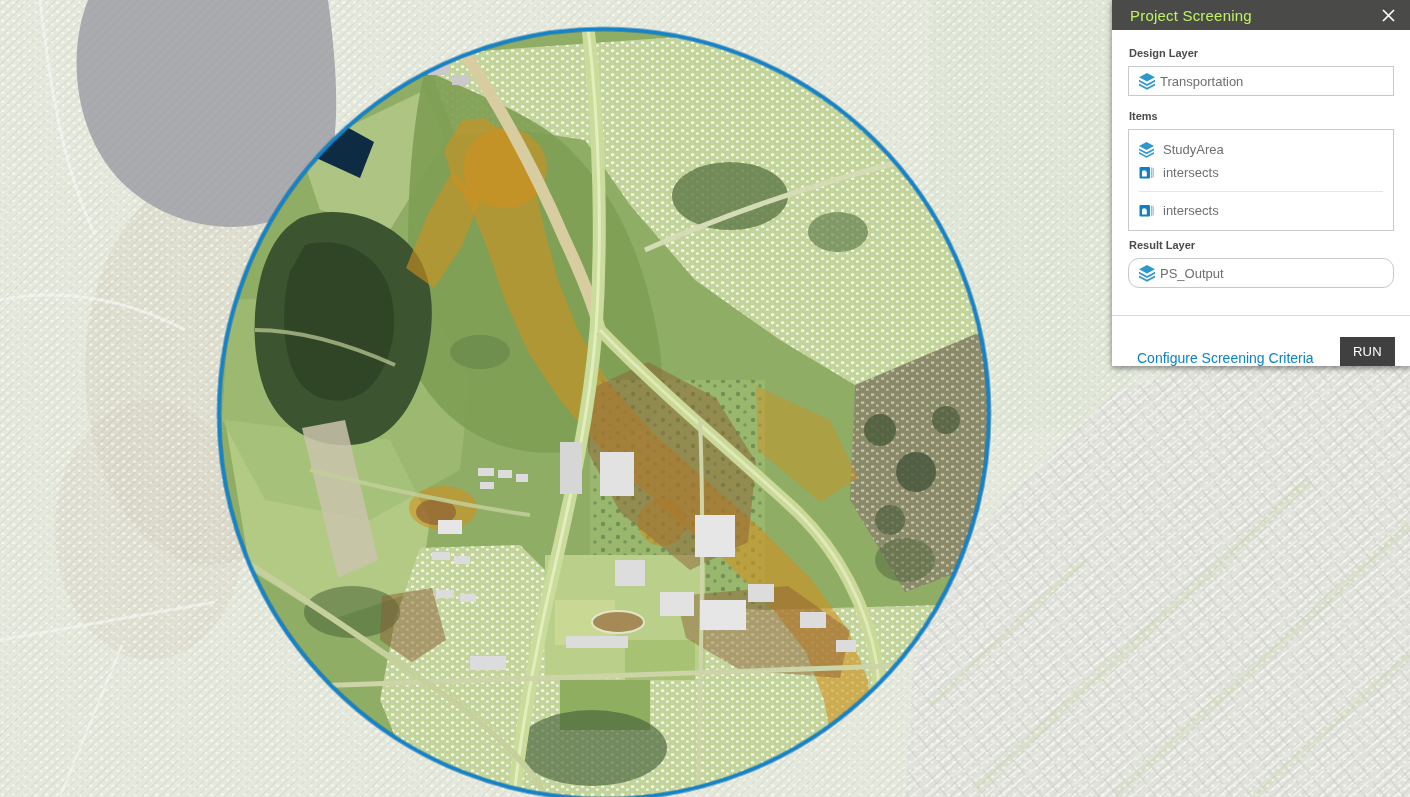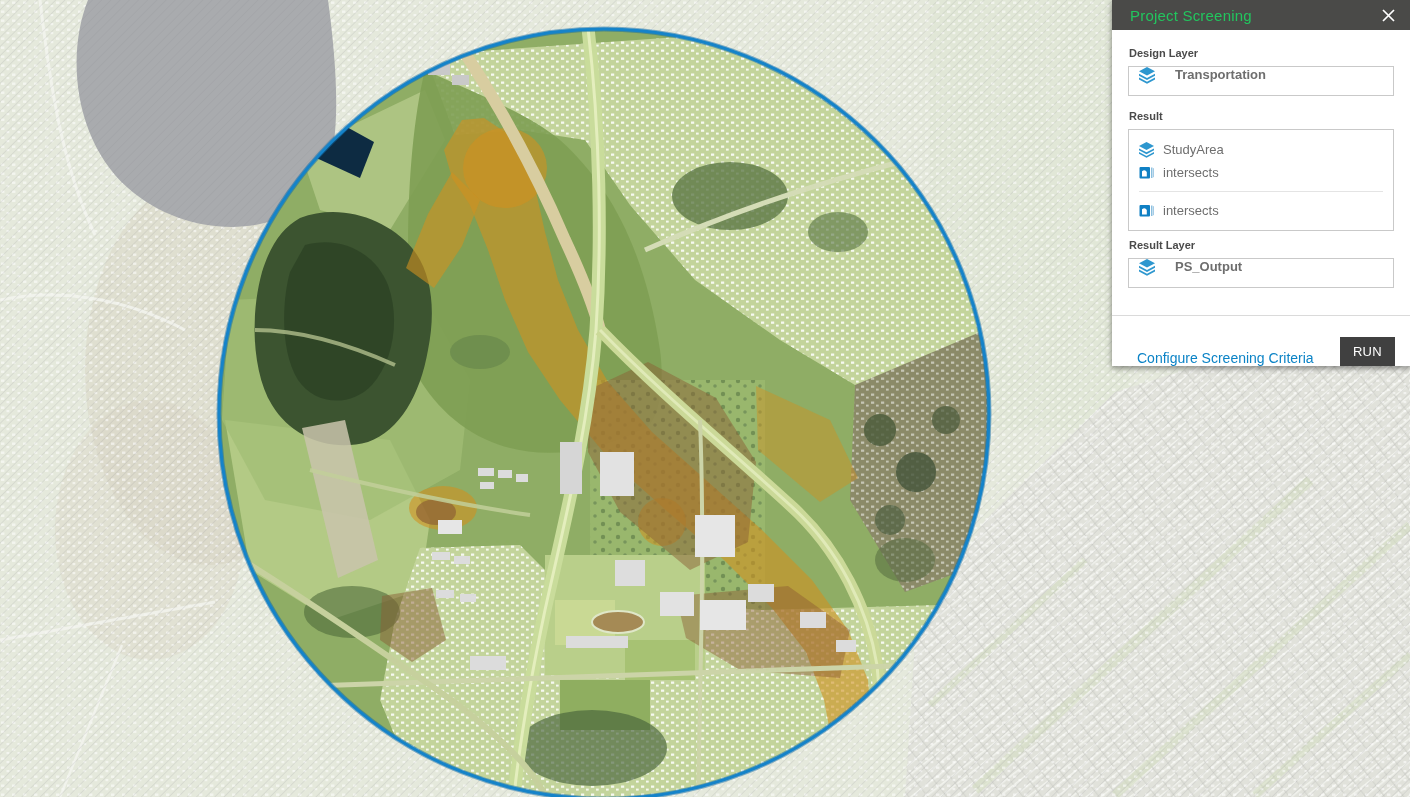--- a/index.html
+++ b/index.html
@@ -10,36 +10,36 @@
   }
   
   #map-svg{position:absolute;left:0;top:0;width:1410px;height:797px;display:block;}
 
   
   .panel{
     position:absolute;left:1112px;top:0;width:298px;background:#fff;
     box-shadow:0 2px 6px rgba(0,0,0,.45);
   }
   .panel-header{
-    height:30px;background:#4a4a48;color:#22c55e;display:flex;align-items:center;
+    height:30px;background:#4a4a48;color:#bef264;display:flex;align-items:center;
     padding:0 12px 0 18px;
   }
   .panel-title{font-size:15px;flex:1;letter-spacing:.2px;}
   .close-btn{width:20px;height:20px;display:flex;align-items:center;justify-content:center;cursor:pointer;}
   .panel-body{padding:17px 16px 0;}
   .field-label{font-size:11px;font-weight:bold;color:#4a4a4a;margin:0 0 7px 1px;}
   .select-box{
-    border:1px solid #c9c9c9;height:28px;display:flex;align-items:flex-start;
-    padding:0 10px;gap:20px;font-size:13px;color:#6e6e6e;background:#fff;margin-bottom:14px;
-    cursor:pointer;white-space:nowrap;font-weight:bold;
+    border:1px solid #c9c9c9;height:28px;display:flex;align-items:center;
+    padding:0 10px;gap:5px;font-size:13px;color:#6e6e6e;background:#fff;margin-bottom:14px;
+    cursor:pointer;white-space:nowrap;
   }
   .items-box{border:1px solid #c9c9c9;padding:8px 10px;margin-bottom:8px;}
   .item-row{display:flex;align-items:center;gap:9px;height:23px;font-size:13px;color:#6e6e6e;white-space:nowrap;cursor:pointer;}
   .items-divider{border:none;border-top:1px solid #e4e4e4;margin:7px 0;}
-  .result-box{margin-bottom:16px;}
+  .result-box{margin-bottom:16px;border-radius:11px;}
   .panel-footer{
     border-top:1px solid #dadada;margin-top:27px;height:50px;
     display:flex;align-items:flex-end;justify-content:space-between;
     padding:0 15px 0 25px;
   }
   .link{color:#0b83c6;font-size:14px;cursor:pointer;text-decoration:none;}
   .run-btn{
     background:#404040;color:#fff;border:none;font-size:13px;line-height:1;
     padding:8px 13px;cursor:pointer;font-family:inherit;letter-spacing:.3px;
   }
@@ -234,21 +234,21 @@
       <span class="icn">
         <svg width="16" height="17" viewBox="0 0 16 17">
           <path d="M8 0 L16 4.2 8 8.4 0 4.2Z" fill="#2e97cf"></path>
           <path d="M0 6.8 L8 11 16 6.8 16 8.8 8 13 0 8.8Z" fill="#2e97cf"></path>
           <path d="M0 10.6 L8 14.8 16 10.6 16 12.6 8 16.8 0 12.6Z" fill="#2e97cf"></path>
         </svg>
       </span>
       <span>Transportation</span>
     </div>
 
-    <div class="field-label">Result</div>
+    <div class="field-label">Items</div>
     <div class="items-box">
       <div class="item-row">
         <span class="icn">
           <svg width="15" height="16" viewBox="0 0 16 17">
             <path d="M8 0 L16 4.2 8 8.4 0 4.2Z" fill="#2e97cf"></path>
             <path d="M0 6.8 L8 11 16 6.8 16 8.8 8 13 0 8.8Z" fill="#2e97cf"></path>
             <path d="M0 10.6 L8 14.8 16 10.6 16 12.6 8 16.8 0 12.6Z" fill="#2e97cf"></path>
           </svg>
         </span>
         <span>StudyArea</span>

